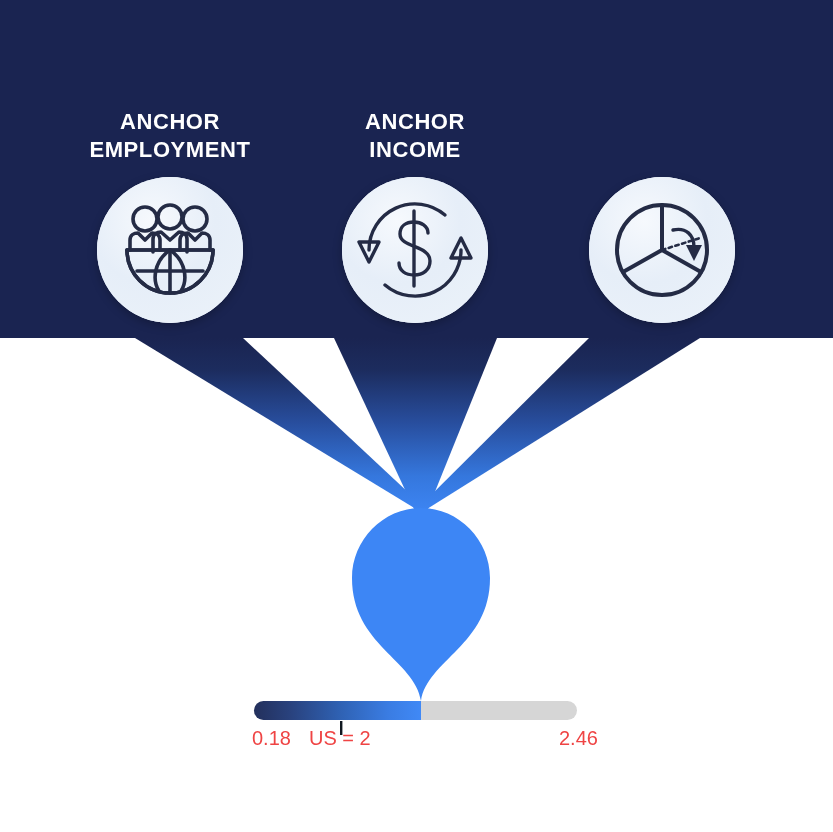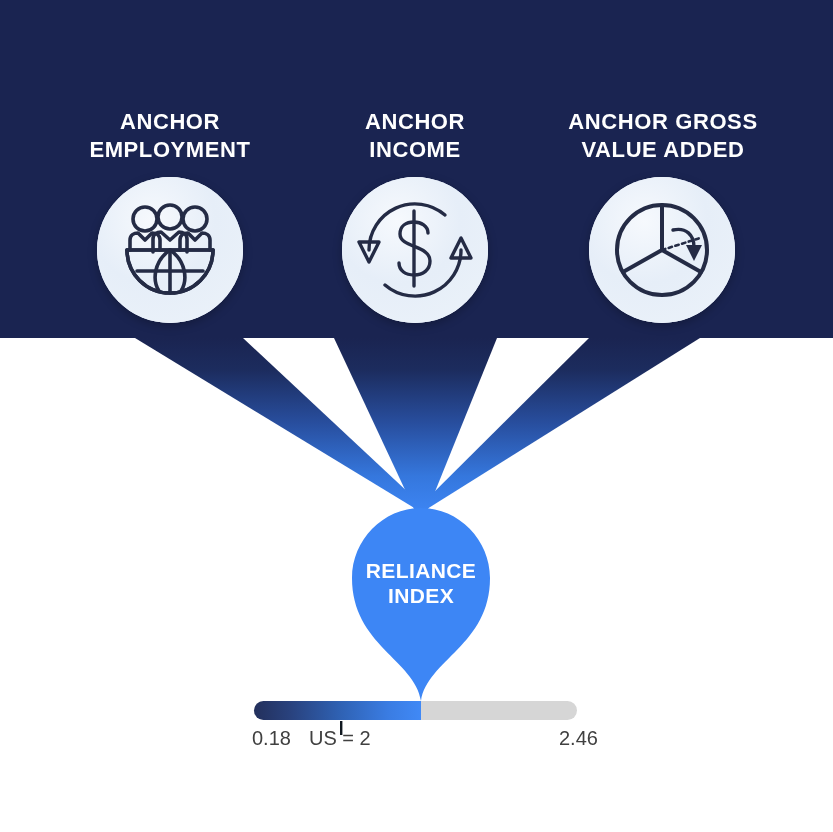--- a/index.html
+++ b/index.html
@@ -80,21 +80,21 @@
     line-height: 25px;
     letter-spacing: 0.4px;
     white-space: pre-line;
     pointer-events: none;
   }
 
   
   .scale-label {
     position: absolute;
     top: 726px;
-    color: #404040;
+    color: #ef4444;
     font-size: 20px;
     line-height: 24px;
     white-space: nowrap;
   }
   #scale-min { left: 252px; }
   #scale-ref { left: 309px; }
   #scale-max { left: 559px; }
 </style>
 </head>
 <body>
@@ -145,22 +145,20 @@
                C 490 645 427 660 421 701 Z" fill="#3d86f5"></path>
     </g>
   </svg>
 
   <div class="header-band"></div>
 
   <div class="anchor-label" id="label-0">ANCHOR
 EMPLOYMENT</div>
   <div class="anchor-label" id="label-1">ANCHOR
 INCOME</div>
-  <div class="anchor-label" id="label-2">ANCHOR GROSS
-VALUE ADDED</div>
 
   <div class="icon-disc" id="disc-0">
     <svg width="146" height="146" viewBox="0 0 146 146">
       <circle cx="73" cy="73" r="73" fill="url(#discGrad)"></circle>
       <g fill="none" stroke="#242b45" stroke-width="3.6" stroke-linecap="round" stroke-linejoin="round">
 
         <path d="M 30 73 A 43 43 0 0 0 116 73 Z"></path>
         <path d="M 30 73 L 116 73"></path>
         <path d="M 30 73 A 43 43 0 0 0 116 73"></path>
         <path d="M 73 73 L 73 116"></path>
@@ -215,20 +213,18 @@
         <line x1="73" y1="73" x2="112" y2="95"></line>
       </g>
 
       <line x1="73" y1="73" x2="111" y2="61" stroke="#242b45" stroke-width="2.6" stroke-dasharray="3.5 3.5" stroke-linecap="round"></line>
 
       <path d="M 84 53 C 97 50 105 58 105 70" fill="none" stroke="#242b45" stroke-width="3.4" stroke-linecap="round"></path>
       <path d="M 97 68 L 113 68 L 105 84 Z" fill="#242b45"></path>
     </svg>
   </div>
 
-  <div class="pin-label">RELIANCE
-INDEX</div>
 
   <div class="scale-label" id="scale-min">0.18</div>
   <div class="scale-label" id="scale-ref">US = 2</div>
   <div class="scale-label" id="scale-max">2.46</div>
 
 </div>
 
 </body></html>

